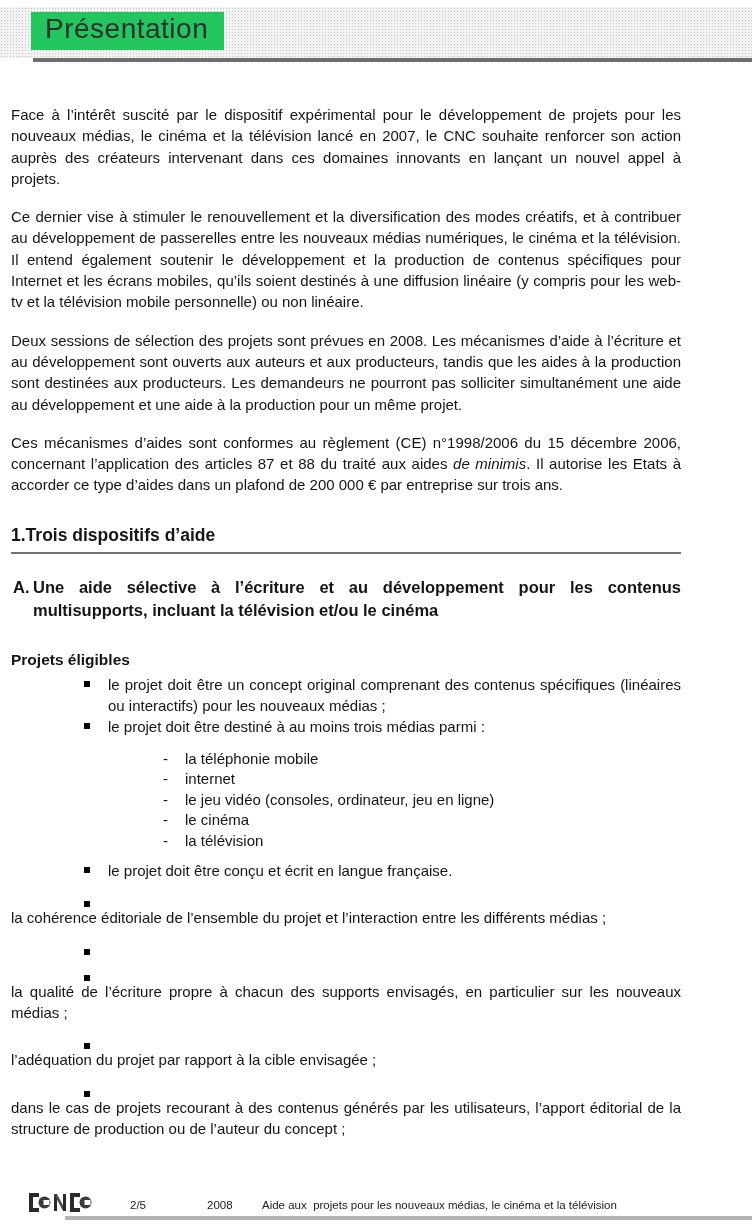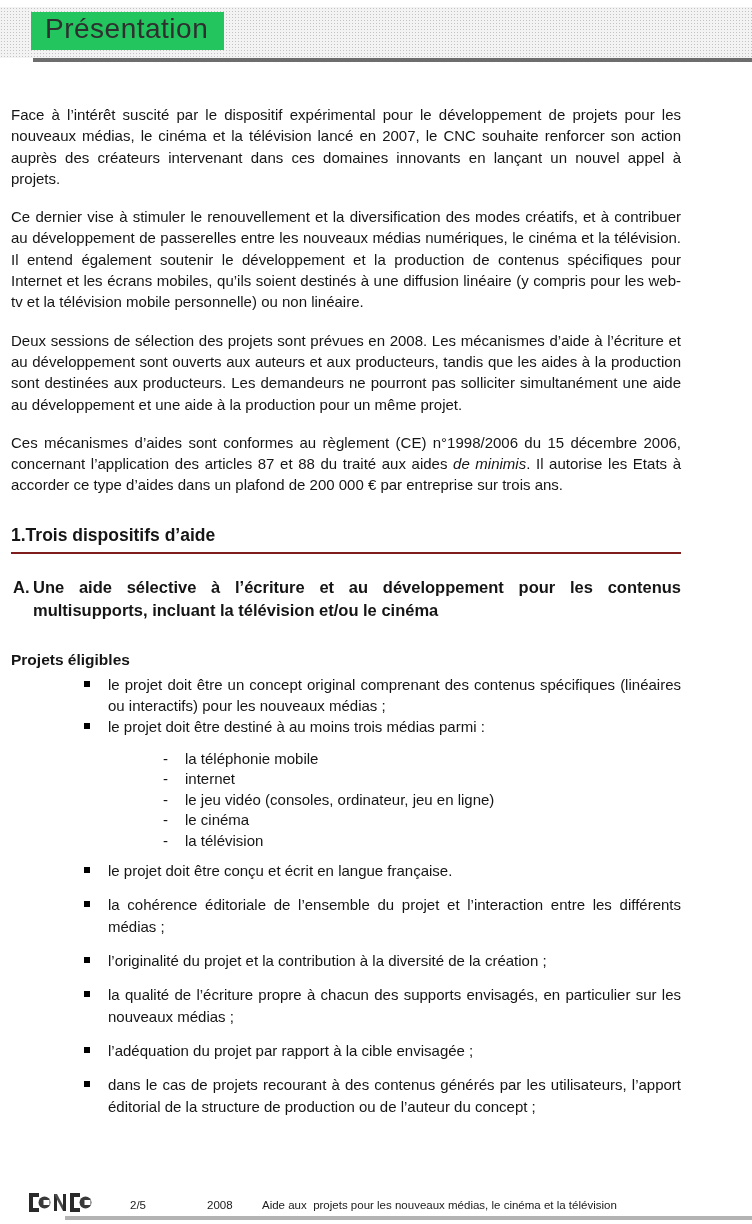--- a/index.html
+++ b/index.html
@@ -42,21 +42,21 @@
     font-size: 15px; line-height: 21.3px;
     text-align: justify;
   }
   .para { margin: 0 0 17px 0; }
   .it { font-style: italic; }
 
   .section-heading {
     margin: 29px 0 0 0;
     font-size: 17.5px; font-weight: bold; line-height: 21px;
     padding-bottom: 6px;
-    border-bottom: 2px solid #7f1d1d;
+    border-bottom: 2px solid #737373;
     text-align: left;
   }
 
   .subsection {
     position: relative;
     margin-top: 22px;
     padding-left: 22px;
     font-size: 16.5px; font-weight: bold; line-height: 23px;
     text-align: justify;
   }
@@ -64,21 +64,21 @@
 
   .list-heading {
     margin-top: 27px;
     font-size: 15.5px; font-weight: bold; line-height: 21px;
     text-align: left;
   }
   .list-heading.criteres-heading { margin-top: 42px; }
 
   ul.bullets { margin: 4px 0 0 0; padding: 0; list-style: none; }
   .bullet-item { display: flex; }
-  .criteria .bullet-item { margin-top: 13px; }
+  .criteria .bullet-item { margin-top: 13px; flex-direction: column; }
   .bullet-marker { flex: none; width: 24px; margin-left: 73px; padding-top: 7px; }
   .bullet-square { display: block; width: 6px; height: 6px; background: #000; }
   .bullet-text { flex: 1; text-align: justify; }
 
   ul.dash-list { margin: 11px 0 9px 0; padding: 0; list-style: none; text-align: left; }
   .dash-item { display: flex; line-height: 20.5px; }
   .dash-marker { flex: none; width: 22px; margin-left: 152px; }
 
   
   .footer-logo { position: absolute; left: 28px; top: 1192px; width: 64px; height: 21px; }
@@ -167,21 +167,20 @@
     <li class="bullet-item">
       <span class="bullet-marker">
           <span class="bullet-square"></span>
         </span>
       <span class="bullet-text">la cohérence éditoriale de l’ensemble du projet et l’interaction entre les différents médias ;</span>
     </li>
     <li class="bullet-item">
       <span class="bullet-marker">
           <span class="bullet-square"></span>
         </span>
-      <span class="bullet-text">l’originalité du projet et la contribution à la diversité de la création ;</span>
     </li>
     <li class="bullet-item">
       <span class="bullet-marker">
           <span class="bullet-square"></span>
         </span>
       <span class="bullet-text">la qualité de l’écriture propre à chacun des supports envisagés, en particulier sur les nouveaux médias ;</span>
     </li>
     <li class="bullet-item">
       <span class="bullet-marker">
           <span class="bullet-square"></span>

